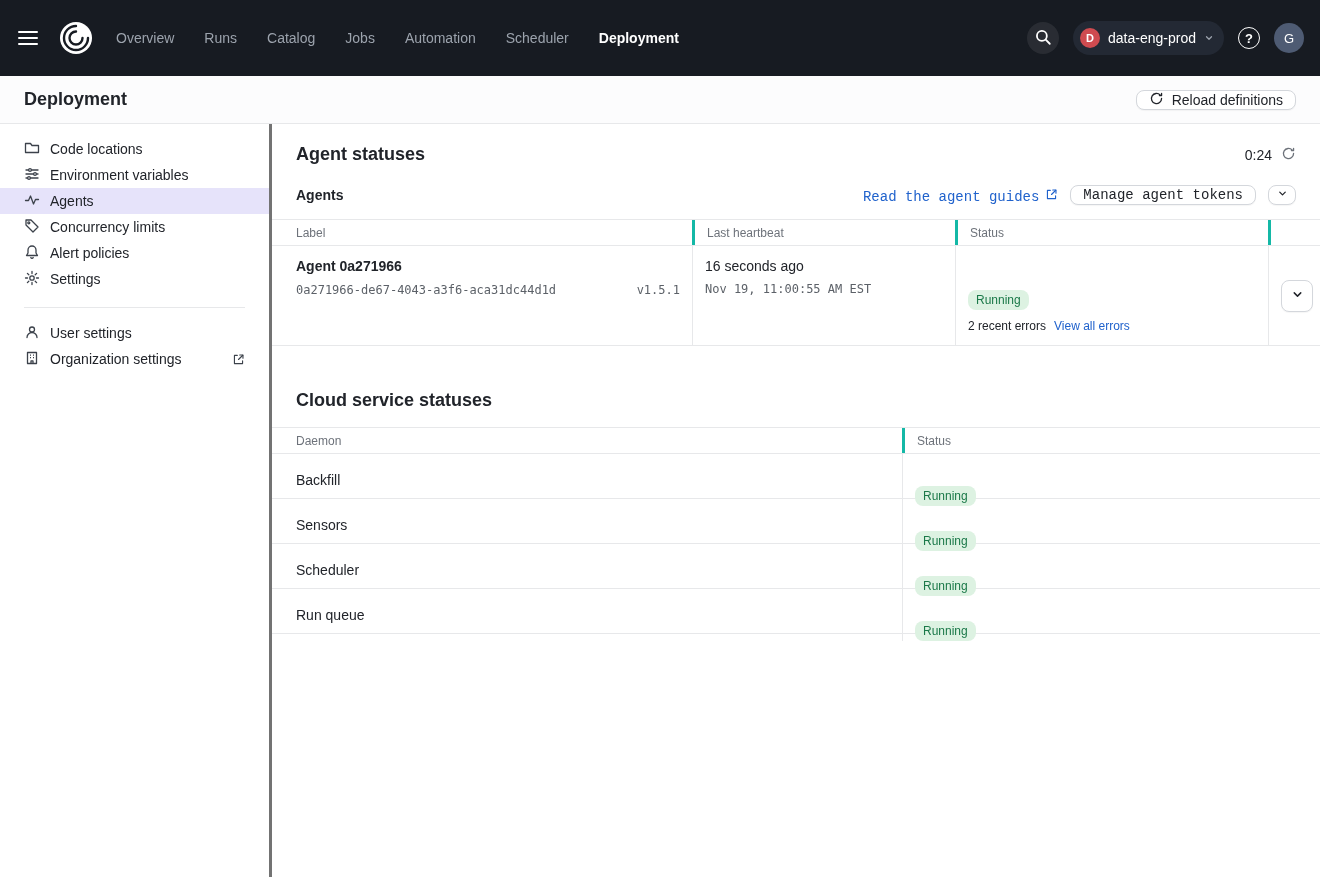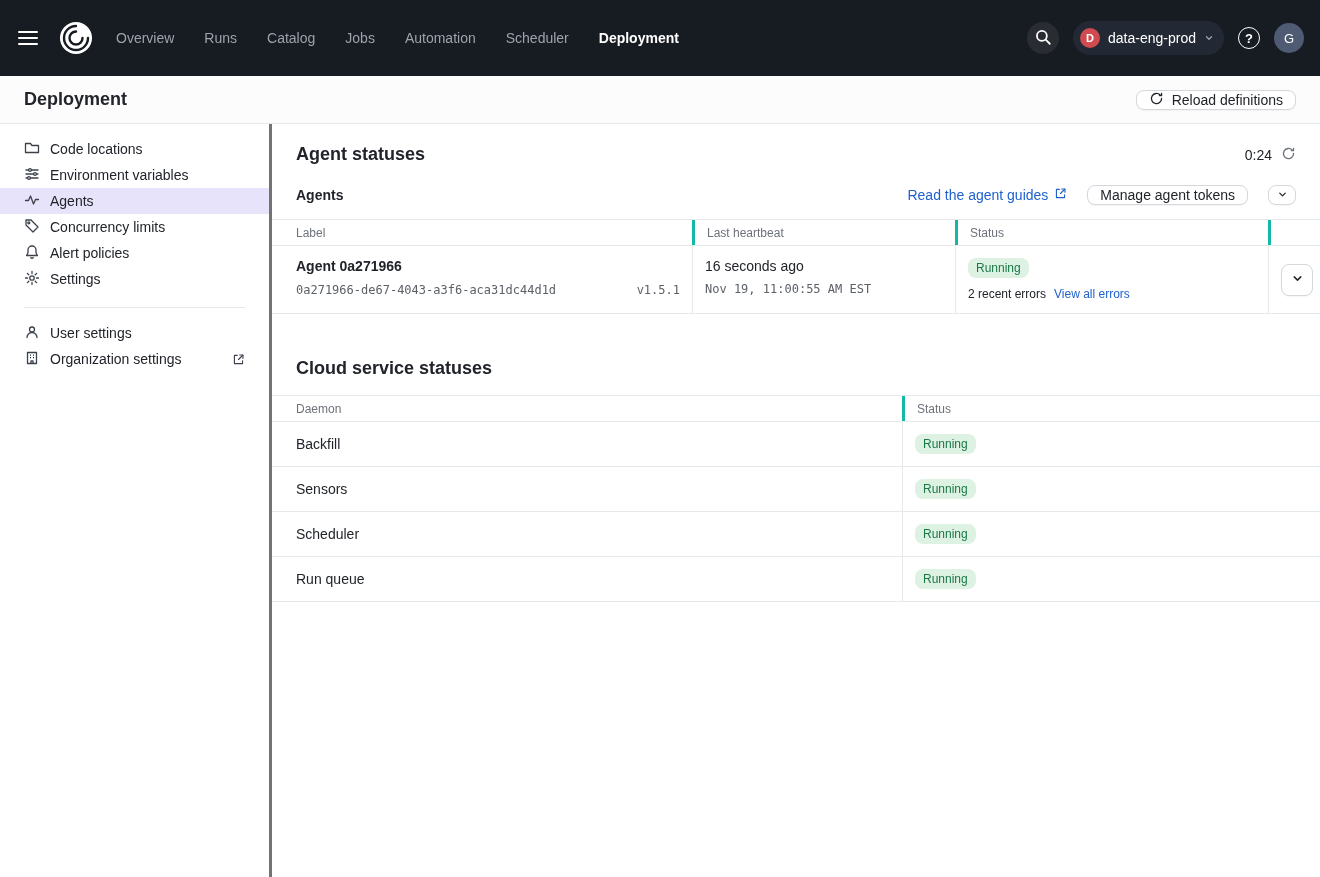--- a/index.html
+++ b/index.html
@@ -50,41 +50,41 @@
   .side-divider { height:1px; background:#E7E8EA; margin:15px 24px 12px; }
   .ext-right { margin-left:auto; color:#6D727A; display:flex; }
 
   .main { flex:1; min-width:0; }
   .section-head { display:flex; align-items:center; justify-content:space-between; padding:20px 24px 0; }
   .section-head h2, .section-title2 { font-size:18px; font-weight:600; margin:0; }
   .countdown { display:flex; align-items:center; gap:9px; font-size:14px; color:#21242A; }
   .countdown svg { color:#6D727A; cursor:pointer; }
   .toolbar { display:flex; align-items:center; justify-content:space-between; padding:0 24px; margin:20px 0 14px; }
   .toolbar-title { font-size:14px; font-weight:700; }
-  .toolbar-right { display:flex; align-items:center; gap:20px; }
+  .toolbar-right { display:flex; align-items:flex-end; gap:12px;font-family:Liberation Mono, monospace; }
   .link { color:#2062CC; cursor:pointer; }
   .link-with-icon { display:inline-flex; align-items:center; gap:6px; font-size:14px; }
   .caretbtn { width:28px; padding:0; justify-content:center; }
 
   
   .grid-agents { display:grid; grid-template-columns:420px 263px 313px 1fr; }
   .grid-cloud  { display:grid; grid-template-columns:630px 1fr; }
   .thead { border-top:1px solid #E7E8EA; border-bottom:1px solid #E7E8EA; height:27px; font-size:12px; color:#6D727A; }
   .thead > div { display:flex; align-items:center; padding:0 12px; height:100%; }
   .thead > div:first-child { padding-left:24px; }
   .thead > div + div { border-left:3px solid #14b8a6; }
   .agent-row { border-bottom:1px solid #E7E8EA; }
   .agent-row > div { padding:12px; }
   .agent-row > div:first-child { padding-left:24px; }
   .agent-row > div + div { border-left:1px solid #E7E8EA; }
   .agent-name { font-size:14px; font-weight:700; margin-bottom:9px; }
   .mono { font-family:"DejaVu Sans Mono", monospace; font-size:12px; color:#5C6168; }
   .id-row { display:flex; justify-content:space-between; align-items:center; }
   .hb-rel { font-size:14px; margin-bottom:8px; }
-  .badge { display:inline-block; background:#DDF2E2; color:#1B7949; font-size:12px; padding:3px 8px; border-radius:8px; }
+  .badge { display:inline-block; background:#DDF2E2; color:#1B7949; font-size:12px; padding:3px 8px; border-radius:8px;margin-top:32px; }
   .errors { margin-top:9px; font-size:12px; display:flex; align-items:center; gap:8px; color:#21242A; }
   .errors .link { font-size:12px; }
   .expand-cell { display:flex; align-items:center; justify-content:center; }
   .expand-btn { width:32px; height:32px; border:1px solid #D4D7DC; border-radius:8px; background:#fff;
     display:flex; align-items:center; justify-content:center; cursor:pointer; box-shadow:0 1px 1px rgba(0,0,0,0.04); }
   .section-title2 { padding:44px 24px 16px; display:block; }
   .cloud-row { height:45px; border-bottom:1px solid #E7E8EA; }
   .cloud-row > div { display:flex; align-items:center; height:100%; padding:0 12px; font-size:14px; }
   .cloud-row > div:first-child { padding-left:24px; }
   .cloud-row > div + div { border-left:1px solid #E7E8EA; }

